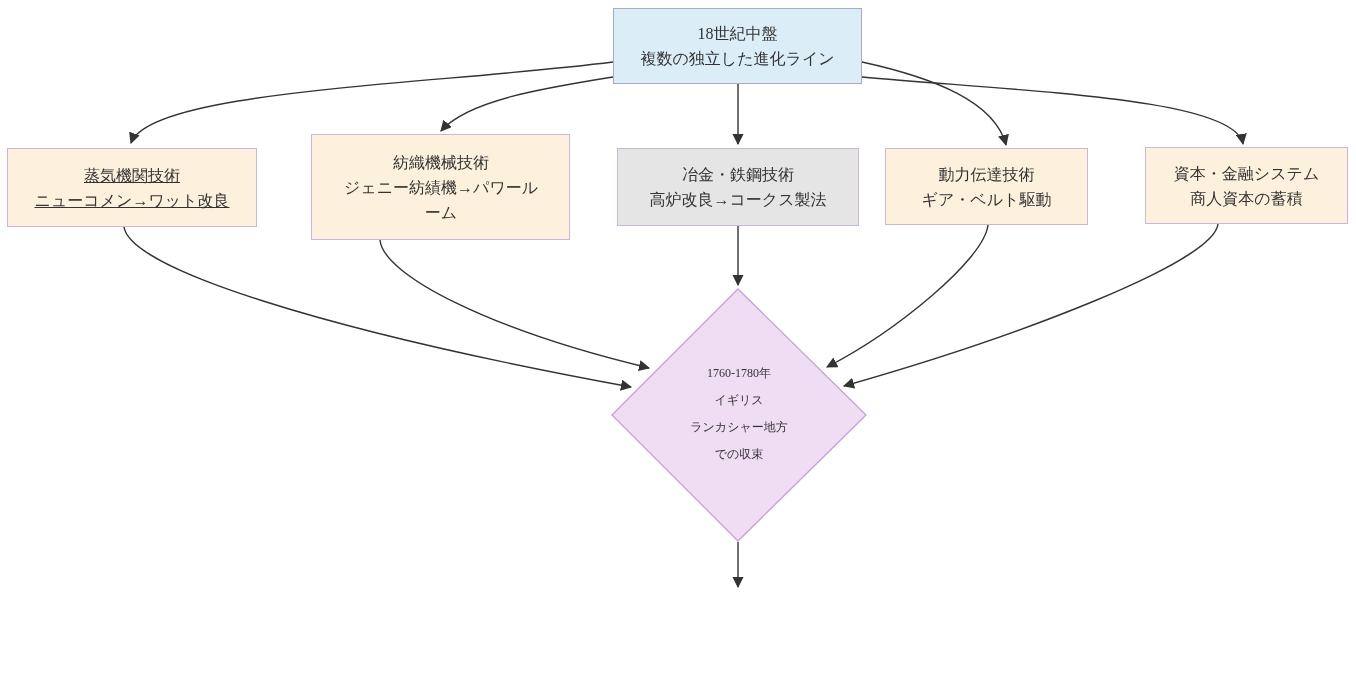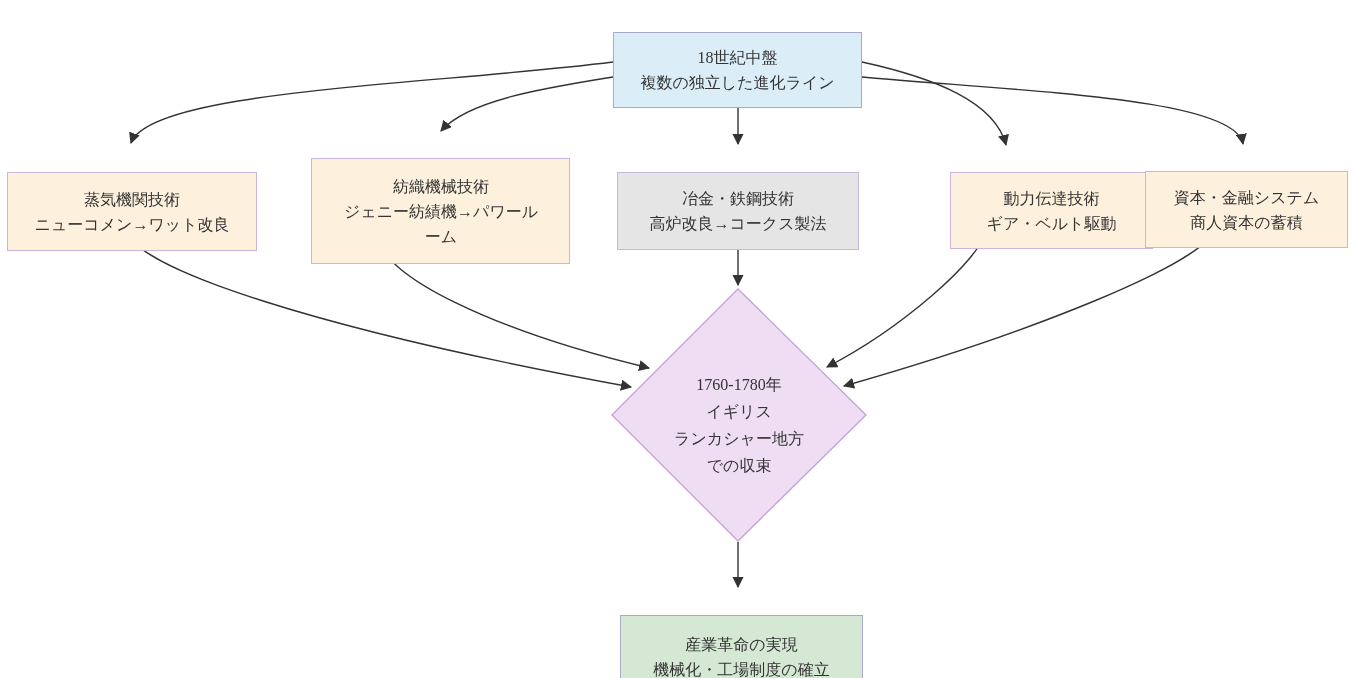--- a/index.html
+++ b/index.html
@@ -32,39 +32,38 @@
     position: absolute;
     box-sizing: border-box;
     border: 1.4px solid #a9a9c8;
     display: flex;
     align-items: center;
     justify-content: center;
     text-align: center;
     font-size: 16px;
     line-height: 25px;
     padding: 2px 6px;
-    margin-top: 24px;
   }
   .node-label {
     white-space: pre-line;
   }
   #node-origin     { left: 613px; top: 8px;   width: 249px; height: 76px; }
   #node-steam      { left: 7px;   top: 148px; width: 250px; height: 79px; }
   #node-textile    { left: 311px; top: 134px; width: 259px; height: 106px; padding-left: 7px; }
   #node-metallurgy { left: 617px; top: 148px; width: 242px; height: 78px; }
-  #node-power      { left: 950px; top: 148px; width: 203px; height: 77px; }
+  #node-power      { left: 885px; top: 148px; width: 203px; height: 77px; }
   #node-capital    { left: 1145px;top: 147px; width: 203px; height: 77px; }
   #node-result     { left: 620px; top: 591px; width: 243px; height: 84px; }
   #node-convergence-label {
     position: absolute;
     left: 614px;
-    top: 371px;
+    top: 360px;
     width: 250px;
     text-align: center;
-    font-size: 16px;
+    font-size: 12px;
     line-height: 27px;
     white-space: pre-line;
   }
 </style>
 </head>
 <body>
 
 <div id="canvas">
 
   <svg id="edge-layer" viewBox="0 0 1356 678" xmlns="http://www.w3.org/2000/svg">
@@ -89,21 +88,21 @@
     <path class="edge" d="M 738 542 L 738 587" marker-end="url(#arrow)" stroke="#333333"></path>
 
     <polygon points="738,289 866,415 738,541 612,415" stroke-width="1.4" fill="#eeddf3" stroke="#c9a2d6"></polygon>
   </svg>
 
   <div class="node" id="node-origin" style="background: rgb(219, 238, 248); border-color: rgb(169, 169, 200);">
     <span class="node-label">18世紀中盤
 複数の独立した進化ライン</span>
   </div>
 
-  <div class="node" id="node-steam" style="background: rgb(253, 240, 221); border-color: rgb(201, 182, 218);">
+  <div class="node" id="node-steam" style="background: rgb(253, 240, 221); border-color: rgb(201, 182, 218); text-decoration: underline;">
     <span class="node-label">蒸気機関技術
 ニューコメン→ワット改良</span>
   </div>
 
   <div class="node" id="node-textile" style="background: rgb(253, 240, 221); border-color: rgb(201, 182, 218);">
     <span class="node-label">紡織機械技術
 ジェニー紡績機→パワール
 ーム</span>
   </div>
 
@@ -120,18 +119,14 @@
   <div class="node" id="node-capital" style="background: rgb(253, 240, 221); border-color: rgb(201, 182, 218);">
     <span class="node-label">資本・金融システム
 商人資本の蓄積</span>
   </div>
 
   <div id="node-convergence-label">1760-1780年
 イギリス
 ランカシャー地方
 での収束</div>
 
-  <div class="node" id="node-result" style="background: rgb(213, 232, 212); border-color: rgb(169, 169, 200);">
-    <span class="node-label">産業革命の実現
-機械化・工場制度の確立</span>
-  </div>
 
 </div>
 
 </body></html>

